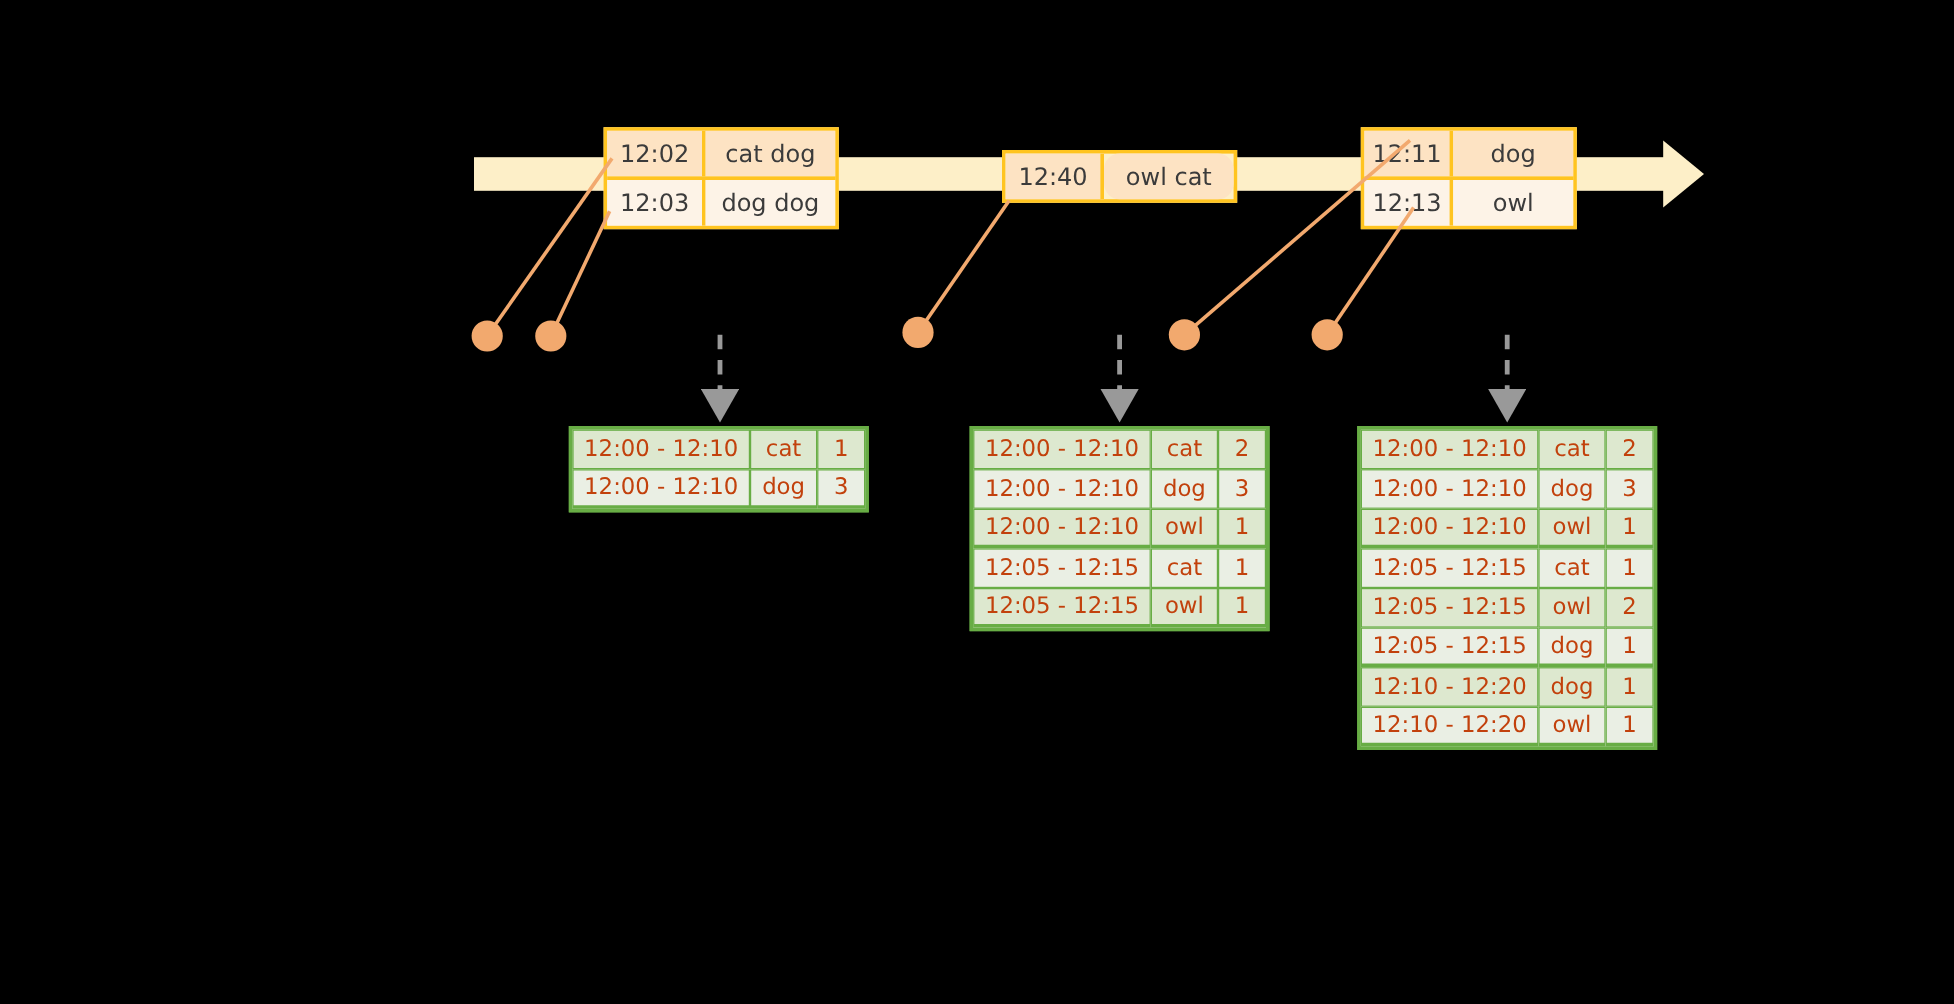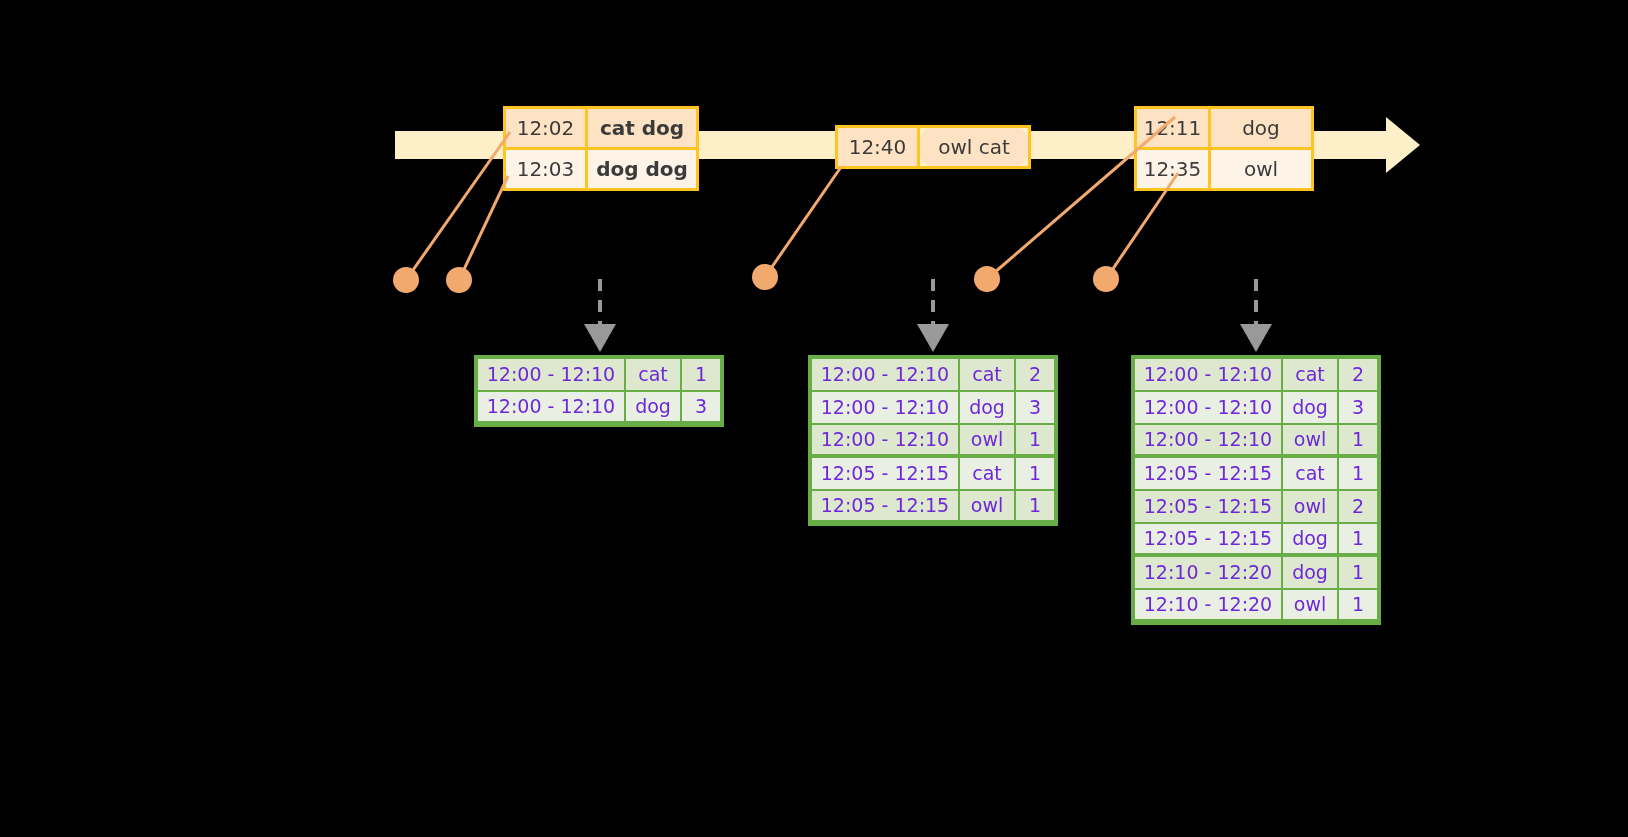--- a/index.html
+++ b/index.html
@@ -47,21 +47,21 @@
     align-items: center;
     justify-content: center;
     height: 38px;
     line-height: 1;
     white-space: nowrap;
   }
   .evt-cell.time { border-right: 3px solid #ffc420; }
 
   #evt-a { left: 503px; top: 61px; }
   #evt-a .evt-cell.time { width: 82px; }
-  #evt-a .evt-cell.val  { width: 108px; font-weight: bold; }
+  #evt-a .evt-cell.val  { width: 108px; }
 
   #evt-b { left: 835px; top: 80px; }
   #evt-b .evt-cell.time { width: 82px; }
   #evt-b .evt-cell.val  { width: 108px; border-radius: 13px; }
 
   #evt-c { left: 1134px; top: 61px; }
   #evt-c .evt-cell.time { width: 74px; }
   #evt-c .evt-cell.val  { width: 100px; }
 
   
@@ -76,21 +76,21 @@
     position: absolute;
     border: 3px solid #68ad45;
     background: #68ad45;
     display: flex;
     flex-direction: column;
     gap: 0;
   }
   .res-row { display: flex; }
   .res-cell {
     font-size: 19px;
-    color: #6d28d9;
+    color: #c2410c;
     display: flex;
     align-items: center;
     justify-content: center;
     height: 33px;
     line-height: 1;
     white-space: nowrap;
     border: 1px solid #68ad45;
   }
   .res-row.odd .res-cell { background: #dde8cf; }
   .res-row.even .res-cell { background: #eaefe4; }
@@ -128,21 +128,21 @@
       <div class="evt-cell val">owl cat</div>
     </div>
   </div>
 
   <div class="evt-box" id="evt-c">
     <div class="evt-row r0">
       <div class="evt-cell time">12:11</div>
       <div class="evt-cell val">dog</div>
     </div>
     <div class="evt-row r1">
-      <div class="evt-cell time">12:35</div>
+      <div class="evt-cell time">12:13</div>
       <div class="evt-cell val">owl</div>
     </div>
   </div>
 
   <svg class="overlay">
     <defs>
       <marker id="gray-arrow" markerWidth="8" markerHeight="8" refX="3" refY="4" orient="auto" markerUnits="strokeWidth">
         <path d="M0,0 L7,4 L0,8 z" fill="#999999"></path>
       </marker>
     </defs>

